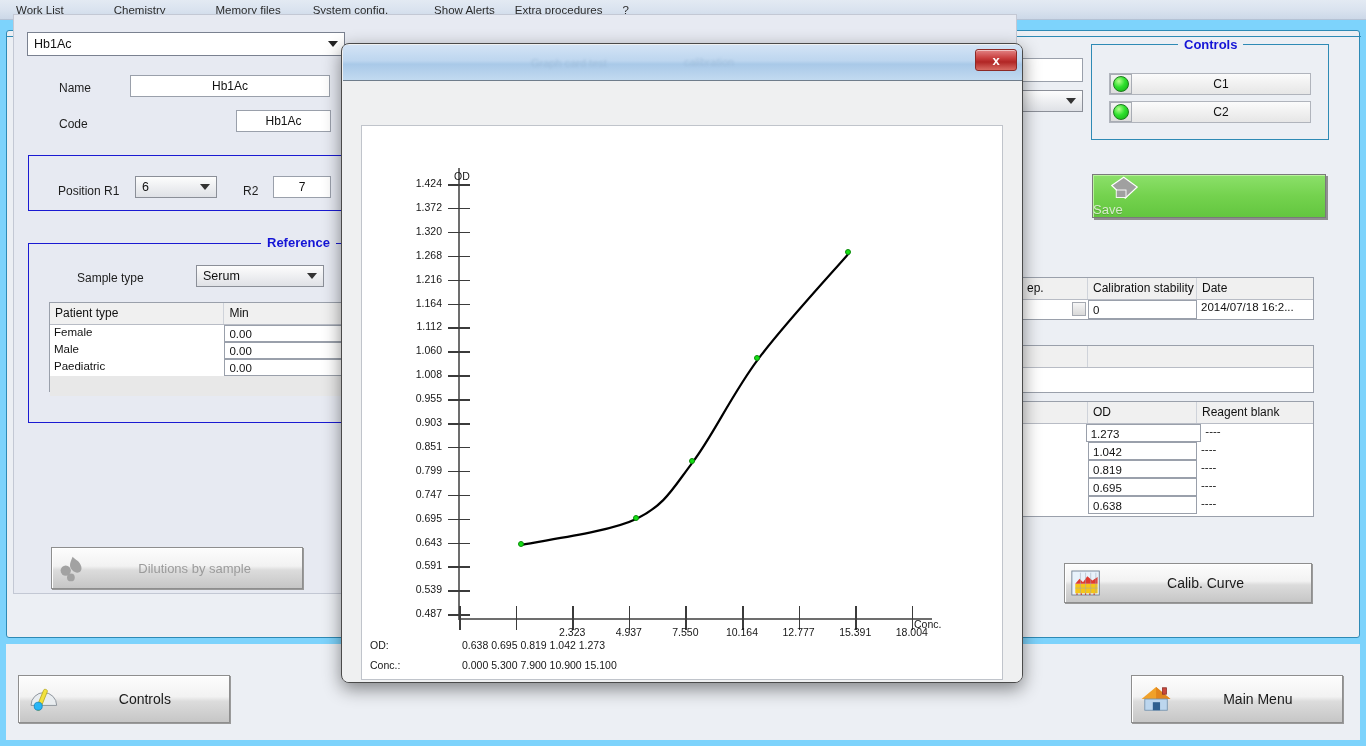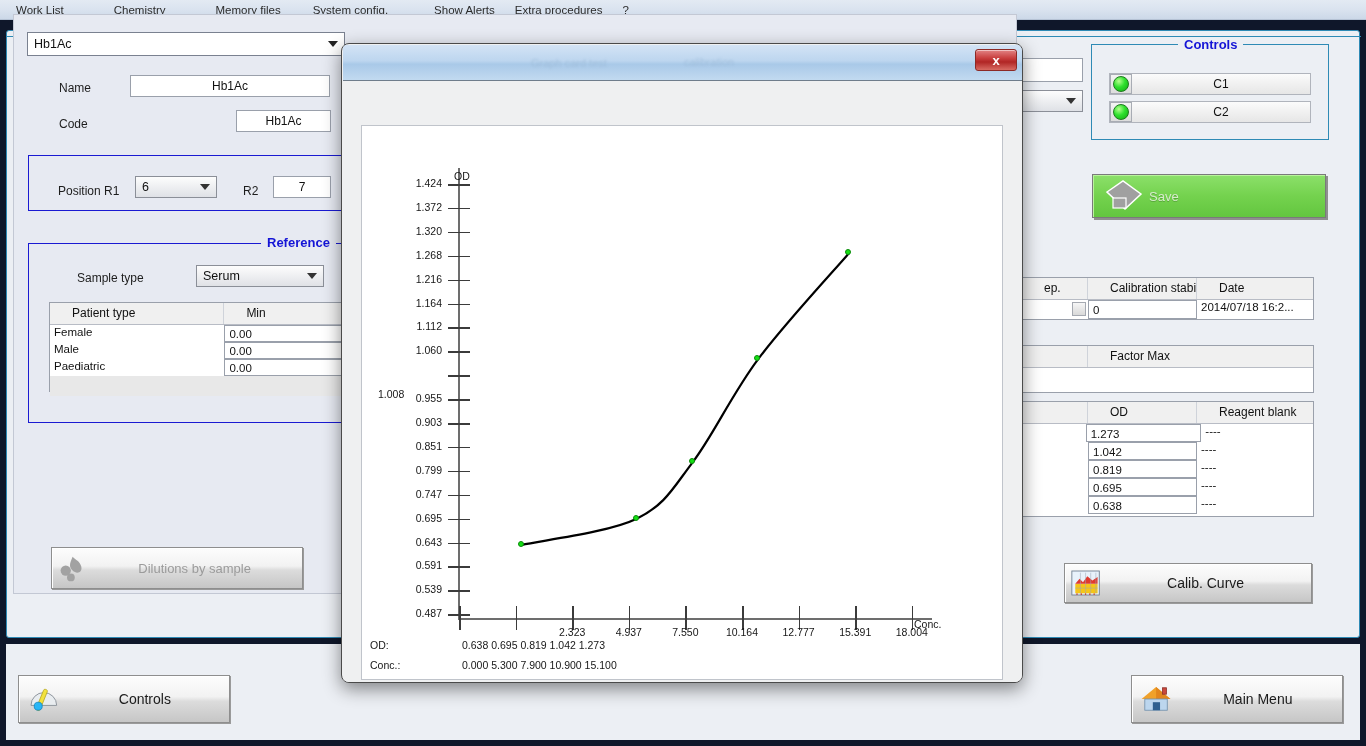--- a/index.html
+++ b/index.html
@@ -3,21 +3,21 @@
 <meta charset="utf-8">
 <style>
   * { box-sizing: border-box; }
   html, body {
     margin: 0; padding: 0;
     width: 1366px; height: 746px;
     overflow: hidden;
     font-family: "Liberation Sans", sans-serif;
     background: #eceff4;
   }
-  #root { position: relative; width: 1366px; height: 746px; background: #0f172a; }
+  #root { position: relative; width: 1366px; height: 746px; background: #7dd3fc; }
 
   
   .menubar {
     position: absolute; left:0; top:0; width:1366px; height:20px;
     background: linear-gradient(to bottom,#e3eaf3 0%,#dae3ef 50%,#ccd8e8 100%);
     border-bottom: 1px solid #b5c2d4;
     display:flex; align-items:center;
     font-size: 11.5px; color:#2b2b2b;
   }
   .menu-item { padding: 0 10px; white-space: nowrap; cursor: default; }
@@ -72,41 +72,41 @@
     position:absolute; background:#e7eaf2; padding:0 6px;
     font-size:13px; font-weight:bold; color:#1414d6;
   }
 
   
   .grid { position:absolute; border:1px solid #9aa0ab; background:#fff; }
   .grid-head {
     display:flex; height:22px; background:#f0f0f0;
     border-bottom:1px solid #b8bcc5; font-size:12px; color:#111;
   }
-  .grid-head div { padding:3px 22px; border-right:1px solid #cfd3da; overflow:hidden; white-space:nowrap;}
+  .grid-head div { padding:3px 5px; border-right:1px solid #cfd3da; overflow:hidden; white-space:nowrap;}
   .grid-row { display:flex; height:17px; font-size:11.5px; }
   .grid-row .c { padding:1px 4px; overflow:hidden; white-space:nowrap; color:#111; }
   .cell-input { border:1px solid #9aa0ab; background:#fff; margin:0; height:17px; line-height:15px; }
 
   
   .btn3d {
     background: linear-gradient(to bottom,#fdfdfd 0%,#f2f2f2 45%,#dcdcdc 55%,#c6c6c6 100%);
     border:1px solid #8e8e8e;
     box-shadow: 1px 1px 0 #9a9a9a, inset 1px 1px 0 #ffffff;
     display:flex; align-items:center; position:relative;
     font-size:14px; color:#1b1b1b;
   }
   .btn3d .btxt { width:100%; text-align:center; }
   .btn-disabled { color:#9b9b9b; }
   .btn-green {
     background: linear-gradient(to bottom,#8ce06a 0%,#74d24e 50%,#63c63f 100%);
     border:1px solid #7a7a7a;
     box-shadow: 2px 2px 0 #8f8f8f, inset 1px 1px 0 #b9f39c;
-    display:flex; align-items:center; position:relative;
-    font-size:13px; color:#d6eccb; text-shadow:0 1px 0 #5aa83c;
+    display:flex; align-items:flex-start; position:relative;
+    font-size:13px; color:#d6eccb; text-shadow:0 1px 0 #5aa83c;flex-direction:column;
   }
 
   
   .ctrl-group { position:absolute; border:1px solid #2e8ab5; }
   .ctrl-title {
     position:absolute; font-size:13px; font-weight:bold; color:#1414d6;
     background:#eceff4; padding:0 6px;
   }
   .ctrl-row {
     position:absolute; height:22px;
@@ -264,21 +264,20 @@
         <span style="position:absolute;right:2px;top:2px;width:14px;height:14px;background:linear-gradient(to bottom,#f6f6f6,#d9d9d9);border:1px solid #a5a9b1;"></span>
       </div>
       <div class="c cell-input" style="width:109px;height:19px;line-height:17px">0</div>
       <div class="c" style="width:116px">2014/07/18 16:2...</div>
     </div>
   </div>
 
   <div class="grid" style="left:1021px;top:345px;width:293px;height:48px;">
     <div class="grid-head">
       <div style="width:66px"></div>
-      <div style="width:225px;border-right:none">Factor Max</div>
     </div>
     <div style="height:24px;background:#fff"></div>
   </div>
 
   <div class="grid" style="left:1021px;top:401px;width:293px;height:116px;">
     <div class="grid-head">
       <div style="width:66px"></div>
       <div style="width:109px">OD</div>
       <div style="width:116px;border-right:none">Reagent blank</div>
     </div>
@@ -407,21 +406,21 @@
             <div class="ax-lbl" style="left: 28px; top: 122.7px; width: 52px; text-align: right;">1.268</div>
             <div class="tick-h" style="left: 86px; top: 153.6px; width: 22px;"></div>
             <div class="ax-lbl" style="left: 28px; top: 146.6px; width: 52px; text-align: right;">1.216</div>
             <div class="tick-h" style="left: 86px; top: 177.5px; width: 22px;"></div>
             <div class="ax-lbl" style="left: 28px; top: 170.5px; width: 52px; text-align: right;">1.164</div>
             <div class="tick-h" style="left: 86px; top: 201.4px; width: 22px;"></div>
             <div class="ax-lbl" style="left: 28px; top: 194.4px; width: 52px; text-align: right;">1.112</div>
             <div class="tick-h" style="left: 86px; top: 225.3px; width: 22px;"></div>
             <div class="ax-lbl" style="left: 28px; top: 218.3px; width: 52px; text-align: right;">1.060</div>
             <div class="tick-h" style="left: 86px; top: 249.2px; width: 22px;"></div>
-            <div class="ax-lbl" style="left: 16px; top: 242.2px; width: 52px; text-align: left; margin-top: 20px;">1.008</div>
+            <div class="ax-lbl" style="left: 28px; top: 242.2px; width: 52px; text-align: right;">1.008</div>
             <div class="tick-h" style="left: 86px; top: 273.1px; width: 22px;"></div>
             <div class="ax-lbl" style="left: 28px; top: 266.1px; width: 52px; text-align: right;">0.955</div>
             <div class="tick-h" style="left: 86px; top: 297px; width: 22px;"></div>
             <div class="ax-lbl" style="left: 28px; top: 290px; width: 52px; text-align: right;">0.903</div>
             <div class="tick-h" style="left: 86px; top: 320.9px; width: 22px;"></div>
             <div class="ax-lbl" style="left: 28px; top: 313.9px; width: 52px; text-align: right;">0.851</div>
             <div class="tick-h" style="left: 86px; top: 344.8px; width: 22px;"></div>
             <div class="ax-lbl" style="left: 28px; top: 337.8px; width: 52px; text-align: right;">0.799</div>
             <div class="tick-h" style="left: 86px; top: 368.7px; width: 22px;"></div>
             <div class="ax-lbl" style="left: 28px; top: 361.7px; width: 52px; text-align: right;">0.747</div>

